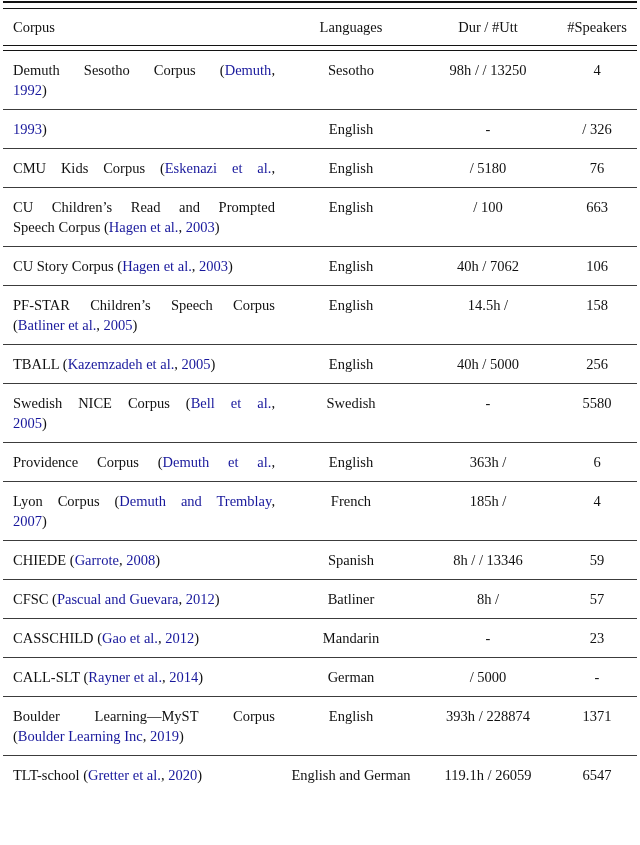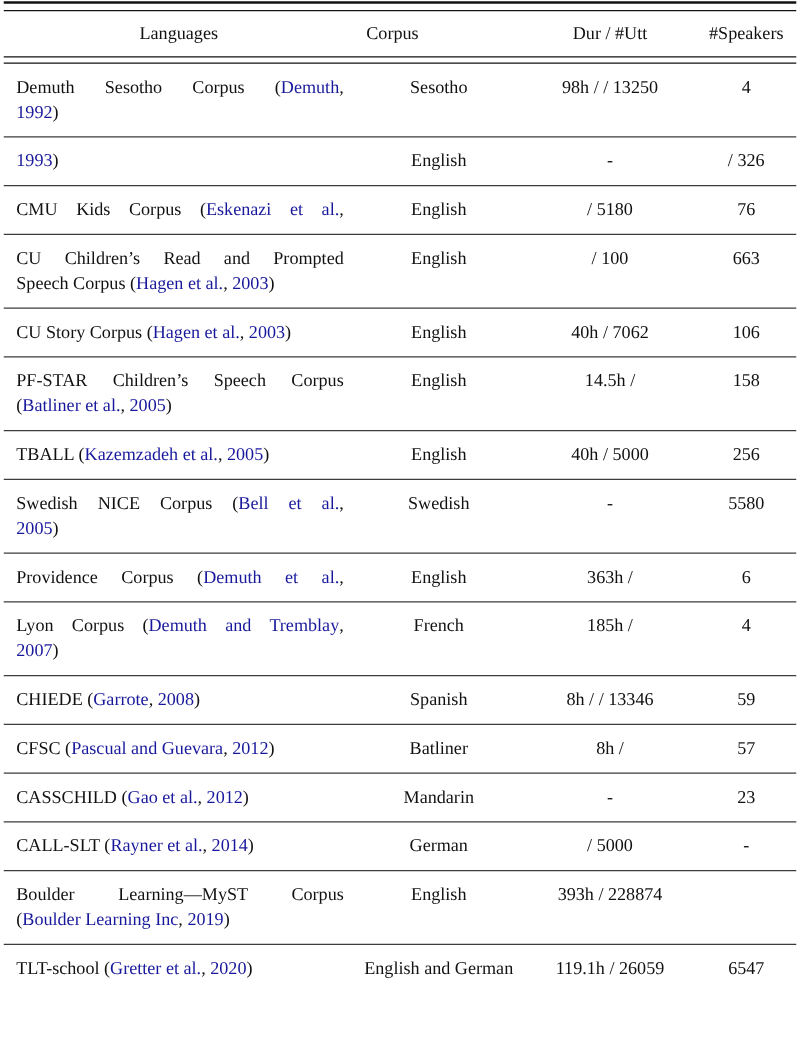--- a/index.html
+++ b/index.html
@@ -53,32 +53,31 @@
     text-align: center;
   }
   .corpus-line.justify {
     text-align: justify;
     text-align-last: justify;
   }
   .cite-link {
     color: var(--link-color, #18189c);
     text-decoration: none;
     cursor: pointer;
-    font-family: Liberation Serif, serif;
   }
 </style>
 </head>
 <body>
 
 <div class="table-wrap">
   <div class="rule-double-thick"></div>
 
   <div class="header-row">
+    <div class="cell corpus-cell">Corpus</div>
     <div class="cell center">Languages</div>
-    <div class="cell corpus-cell">Corpus</div>
     <div class="cell center">Dur / #Utt</div>
     <div class="cell center">#Speakers</div>
   </div>
 
   <div class="rule-double-thin"></div>
 
   <div id="table-body">
       <div class="row">
         <div class="cell corpus-cell">
           <div class="corpus-line justify"><span>Demuth Sesotho Corpus (</span><span class="cite-link">Demuth</span><span>,</span></div>
@@ -196,20 +195,21 @@
         <div class="cell center">/ 5000</div>
         <div class="cell center">-</div>
       </div>
       <div class="row">
         <div class="cell corpus-cell">
           <div class="corpus-line justify"><span>Boulder Learning—MyST Corpus</span></div>
           <div class="corpus-line"><span>(</span><span class="cite-link">Boulder Learning Inc</span><span>, </span><span class="cite-link">2019</span><span>)</span></div>
         </div>
         <div class="cell center">English</div>
         <div class="cell center">393h / 228874</div>
+        <div class="cell center">1371</div>
       </div>
       <div class="row">
         <div class="cell corpus-cell">
           <div class="corpus-line"><span>TLT-school (</span><span class="cite-link">Gretter et al.</span><span>, </span><span class="cite-link">2020</span><span>)</span></div>
         </div>
         <div class="cell center">English and German</div>
         <div class="cell center">119.1h / 26059</div>
         <div class="cell center">6547</div>
       </div>
     </div>

